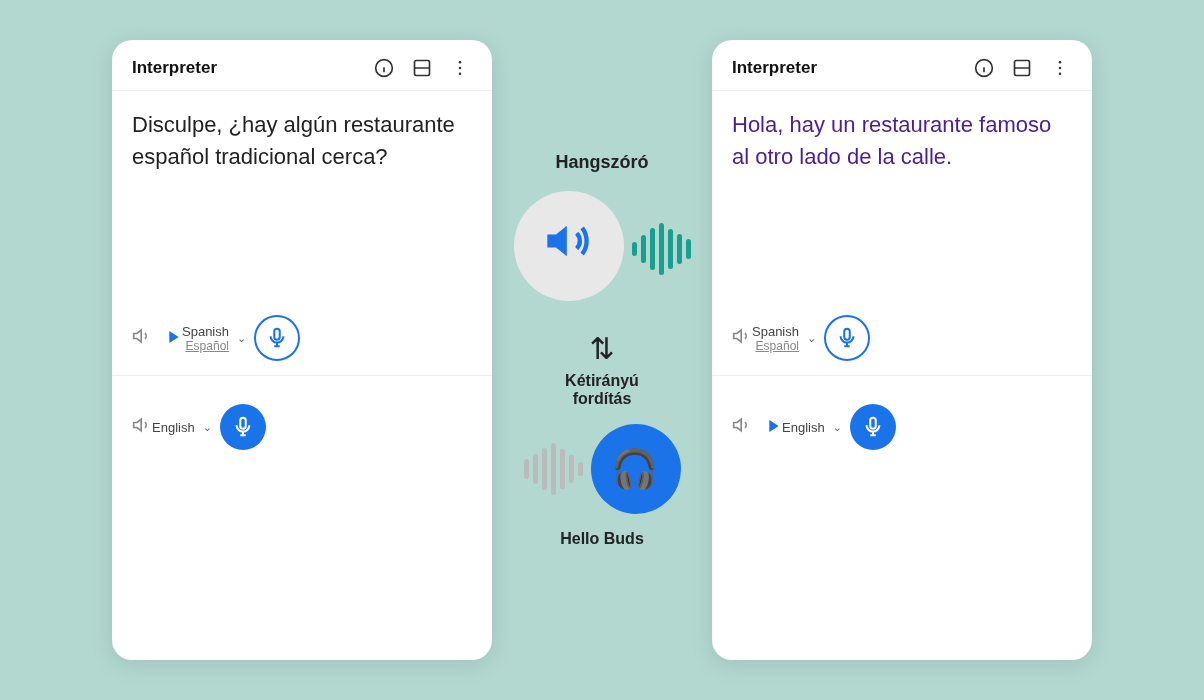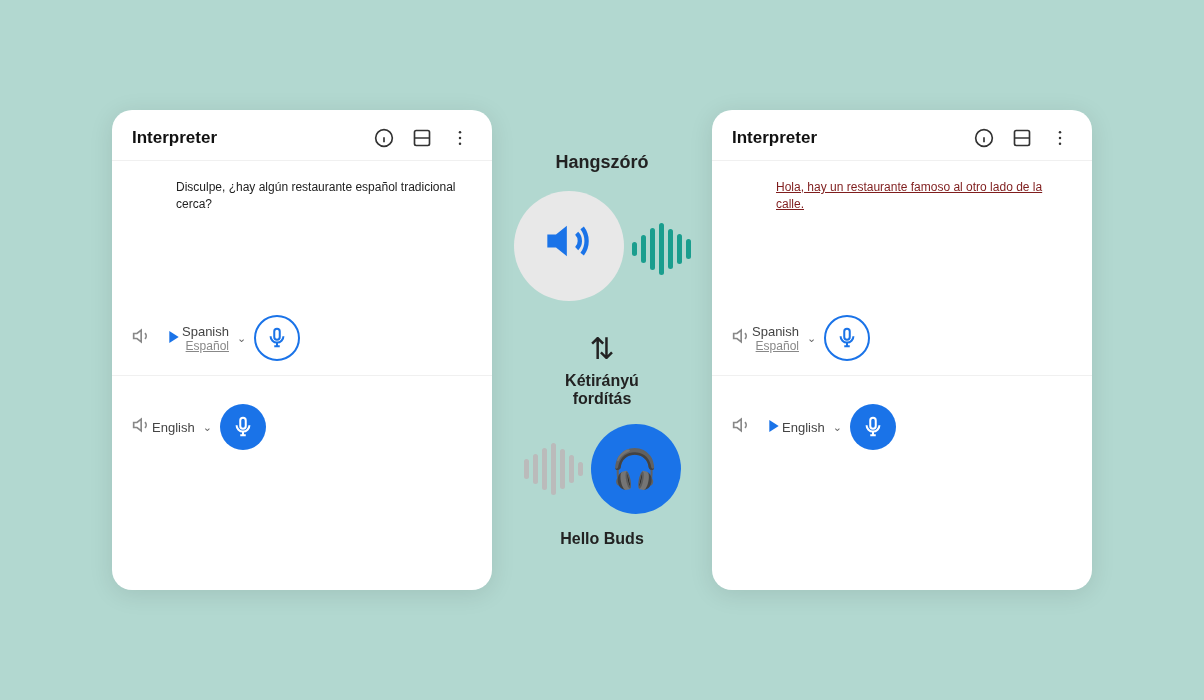--- a/index.html
+++ b/index.html
@@ -21,21 +21,21 @@
       width: 100%;
       height: 100%;
       padding: 30px 20px;
     }
 
     
     .card {
       background: #fff;
       border-radius: 20px;
       width: 380px;
-      height: 480px;
+      height: 620px;
       box-shadow: 0 4px 24px rgba(0,0,0,0.10);
       display: flex;
       flex-direction: column;
       overflow: hidden;
       flex-shrink: 0;
     }
     .card-header {
       display: flex;
       align-items: center;
       justify-content: space-between;
@@ -70,28 +70,26 @@
       display: flex;
       flex-direction: column;
       justify-content: space-between;
       padding: 18px 20px 14px 20px;
       border-bottom: 1px solid #f0f0f0;
     }
     .message-panel:last-child {
       border-bottom: none;
     }
     .message-text {
-      font-size: 12px;
+      font-size: 22px;
       line-height: 1.45;
       color: #222;
-      margin-left: 44px;
     }
     .message-text.blue {
-      color: #7f1d1d;
-      text-decoration: underline;
+      color: #4c1d95;
     }
     .message-controls {
       display: flex;
       align-items: center;
       justify-content: flex-start;
       margin-top: 10px;
     }
     .controls-left {
       display: flex;
       align-items: center;

